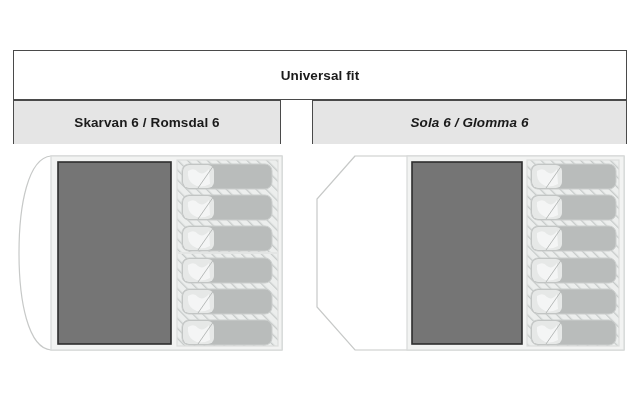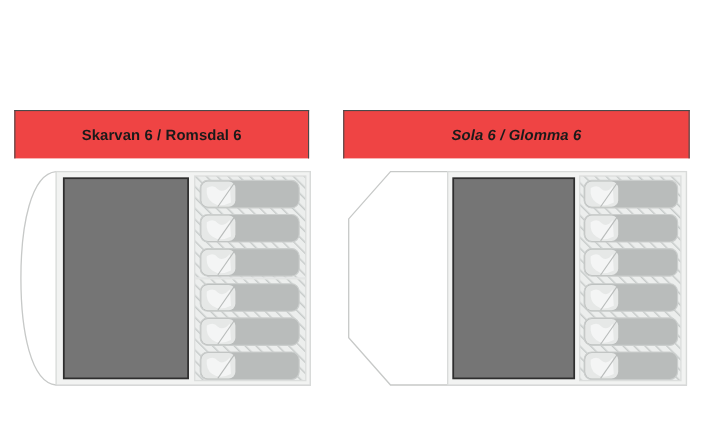--- a/index.html
+++ b/index.html
@@ -44,21 +44,21 @@
   .hdr-model {
     position: absolute;
     top: 100px;
     height: 44px;
     border: 1.5px solid #4a4a4a;
     border-bottom: none;
     box-sizing: border-box;
     display: flex;
     align-items: center;
     justify-content: center;
-    background: #ef4444;
+    background: #e5e5e5;
   }
   .hdr-model .txt {
     font-size: 13.5px;
     font-weight: bold;
     letter-spacing: 0.1px;
   }
   .hdr-left  { left: 13px;  width: 268px; }
   .hdr-right { left: 312px; width: 315px; font-style: italic; }
 
   
@@ -68,20 +68,23 @@
   }
   .diagram svg { display: block; }
   .diag-left  { left: 8px;   }
   .diag-right { left: 312px; }
 </style>
 </head>
 <body>
 
 <div id="root">
 
+  <div class="hdr-universal">
+    <span class="txt">Universal fit</span>
+  </div>
 
   <div class="hdr-model hdr-left">
     <span class="txt">Skarvan 6 / Romsdal 6</span>
   </div>
 
   <div class="hdr-model hdr-right">
     <span class="txt">Sola 6 / Glomma 6</span>
   </div>
 
   <div class="diagram diag-left">

